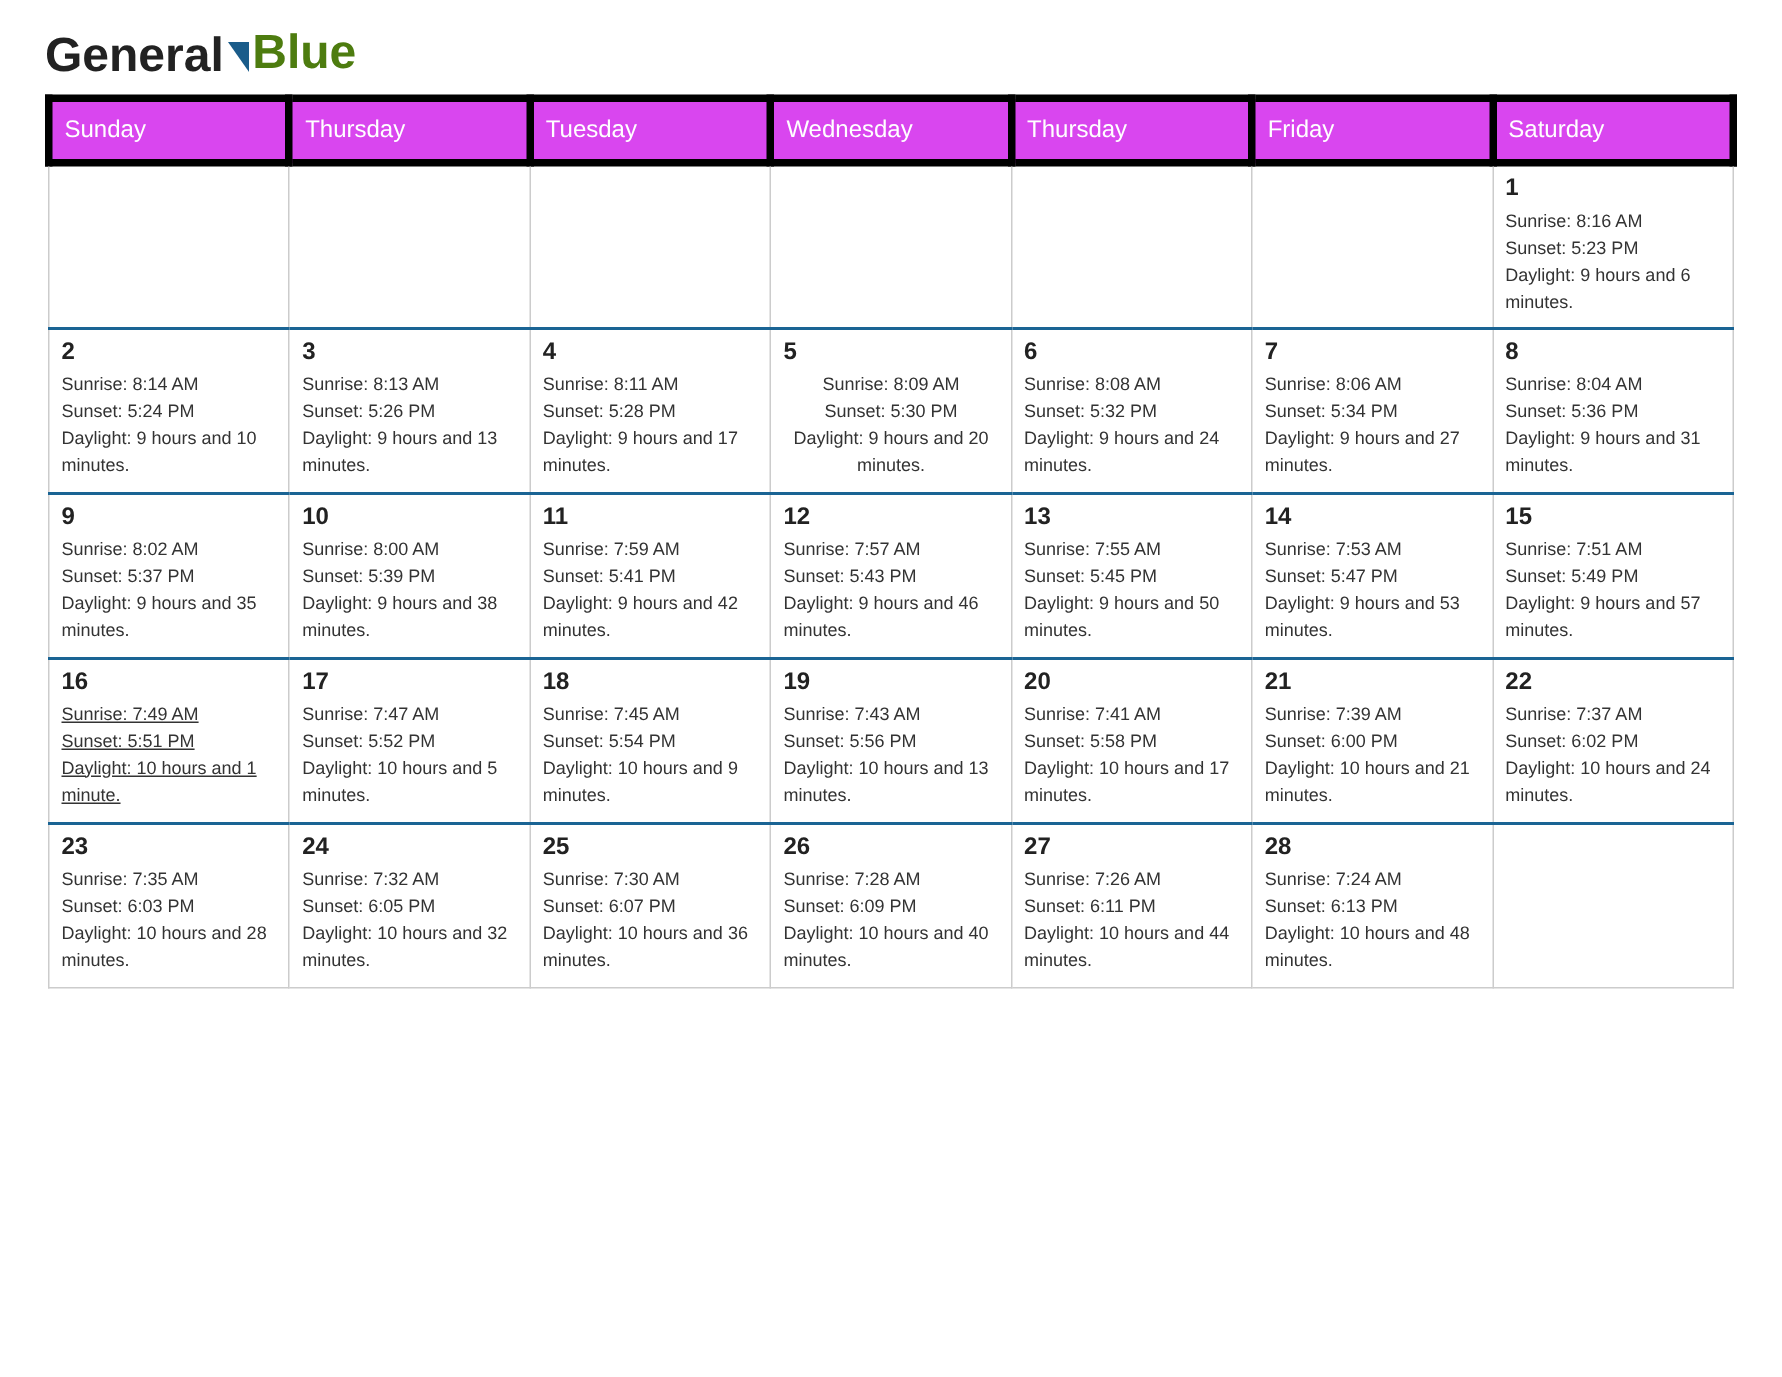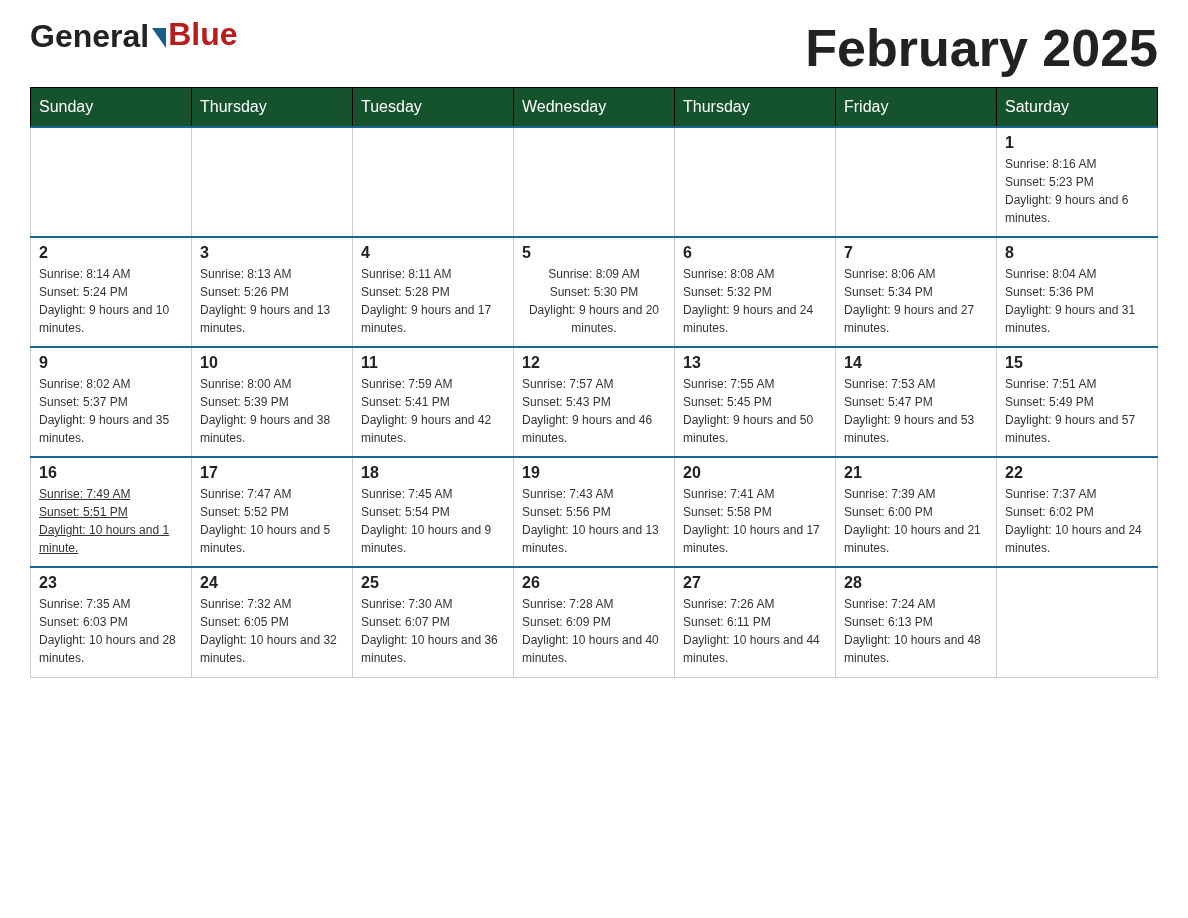--- a/index.html
+++ b/index.html
@@ -33,27 +33,27 @@
       font-size: 22px;
       color: #333;
       margin-top: 4px;
     }
     .calendar {
       width: 100%;
       border-collapse: collapse;
       margin-top: 10px;
     }
     .calendar th {
-      background-color: #14532d;
+      background-color: #d946ef;
       color: #fff;
       padding: 10px 8px;
       text-align: left;
       font-size: 16px;
       font-weight: normal;
-      border: 1px solid #000000;
+      border: 5px solid #000000;
     }
     .calendar td {
       border: 1px solid #ccc;
       vertical-align: top;
       padding: 6px 8px;
       width: 14.28%;
       min-height: 110px;
       height: 110px;
       background: #fff;
     }
@@ -81,25 +81,24 @@
 
 <div class="header">
   <div class="logo">
     <div style="display:flex; align-items:flex-end; line-height:1;">
       <span style="font-size:32px; font-weight:bold; color:#222;">General</span>
       <div style="display:inline-flex; flex-direction:column; align-items:center; margin-left:3px; margin-bottom:4px;">
         <div style="width:0; height:0; border-left:14px solid transparent; border-right:0; border-bottom:0; border-top:20px solid #1a5c8a;"></div>
       </div>
     </div>
     <div style="margin-top:-4px;">
-      <span style="font-size:32px; font-weight:bold; color:#b91c1c; margin-left:2px;">Blue</span>
+      <span style="font-size:32px; font-weight:bold; color:#4d7c0f; margin-left:2px;">Blue</span>
     </div>
   </div>
   <div class="title-area">
-    <div class="month-title">February 2025</div>
   </div>
 </div>
 
 <table class="calendar">
   <thead>
     <tr>
       <th>Sunday</th>
       <th>Thursday</th>
       <th>Tuesday</th>
       <th>Wednesday</th>

